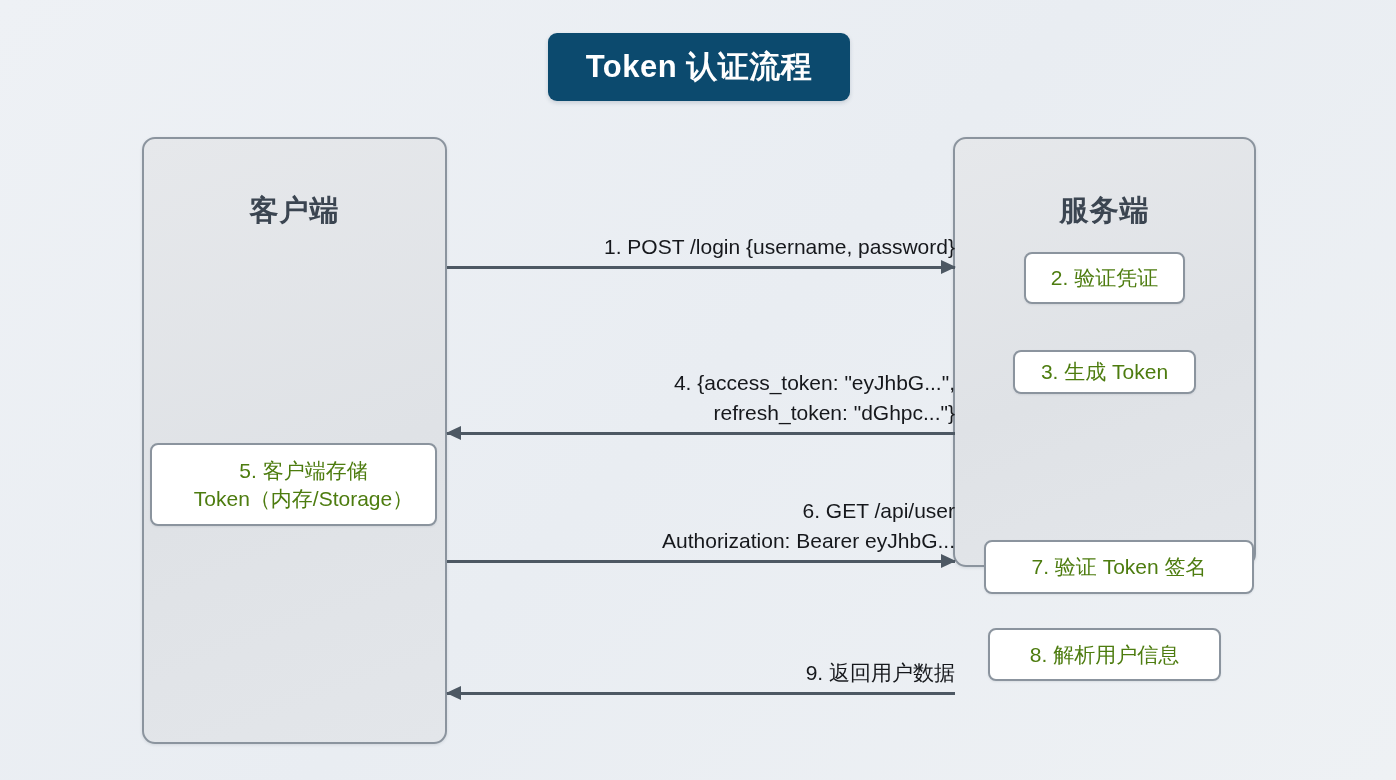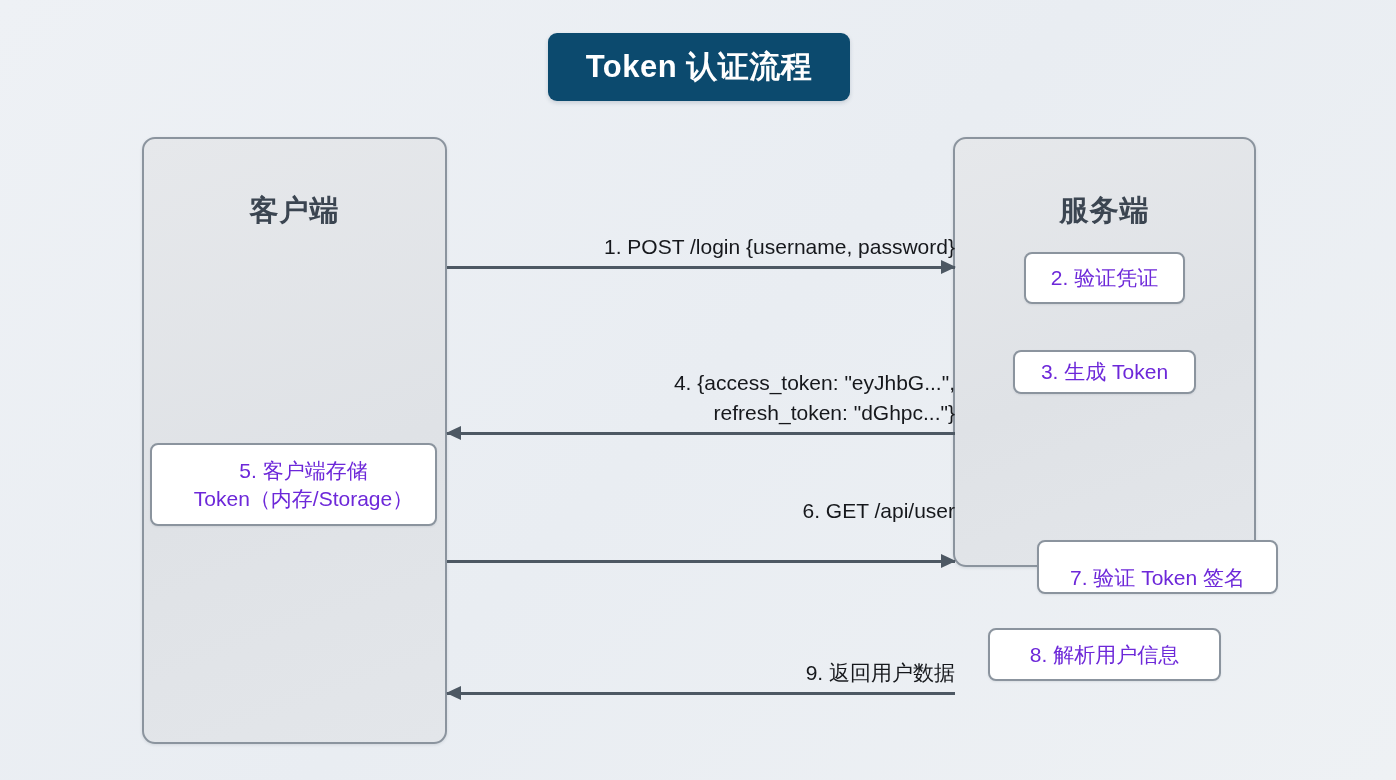--- a/index.html
+++ b/index.html
@@ -80,21 +80,21 @@
   .step-box {
     position: absolute;
     background: #ffffff;
     border: 2px solid #8b949e;
     border-radius: 8px;
     box-sizing: border-box;
     display: flex;
     flex-direction: column;
     align-items: center;
     justify-content: center;
-    color: #6d28d9;
+    color: #4d7c0f;
     box-shadow: 0 1px 2px rgba(60,70,85,0.10);
   }
   .step-box .line {
     font-size: 21px;
     line-height: 1.33;
     white-space: nowrap;
   }
 
   
   .box-step5 {
@@ -112,25 +112,24 @@
     height: 52px;
   }
   .box-step3 {
     left: 1013px;
     top: 340px;
     width: 183px;
     height: 44px;
     margin-top: 10px;
   }
   .box-step7 {
-    left: 1037px;
+    left: 984px;
     top: 540px;
-    width: 241px;
+    width: 270px;
     height: 54px;
-    justify-content: flex-end;
   }
   .box-step8 {
     left: 988px;
     top: 628px;
     width: 233px;
     height: 53px;
   }
 
   
   .message {
@@ -233,20 +232,21 @@
       <div>4. {access_token: "eyJhbG...",</div>
       <div>refresh_token: "dGhpc..."}</div>
     </div>
     <div class="msg-line"></div>
     <div class="arrow-head left"></div>
   </div>
 
   <div class="message msg6">
     <div class="msg-label two-line">
       <div>6. GET /api/user</div>
+      <div>Authorization: Bearer eyJhbG...</div>
     </div>
     <div class="msg-line"></div>
     <div class="arrow-head right"></div>
   </div>
 
   <div class="message msg9">
     <div class="msg-label one-line">
       <div>9. 返回用户数据</div>
     </div>
     <div class="msg-line"></div>

